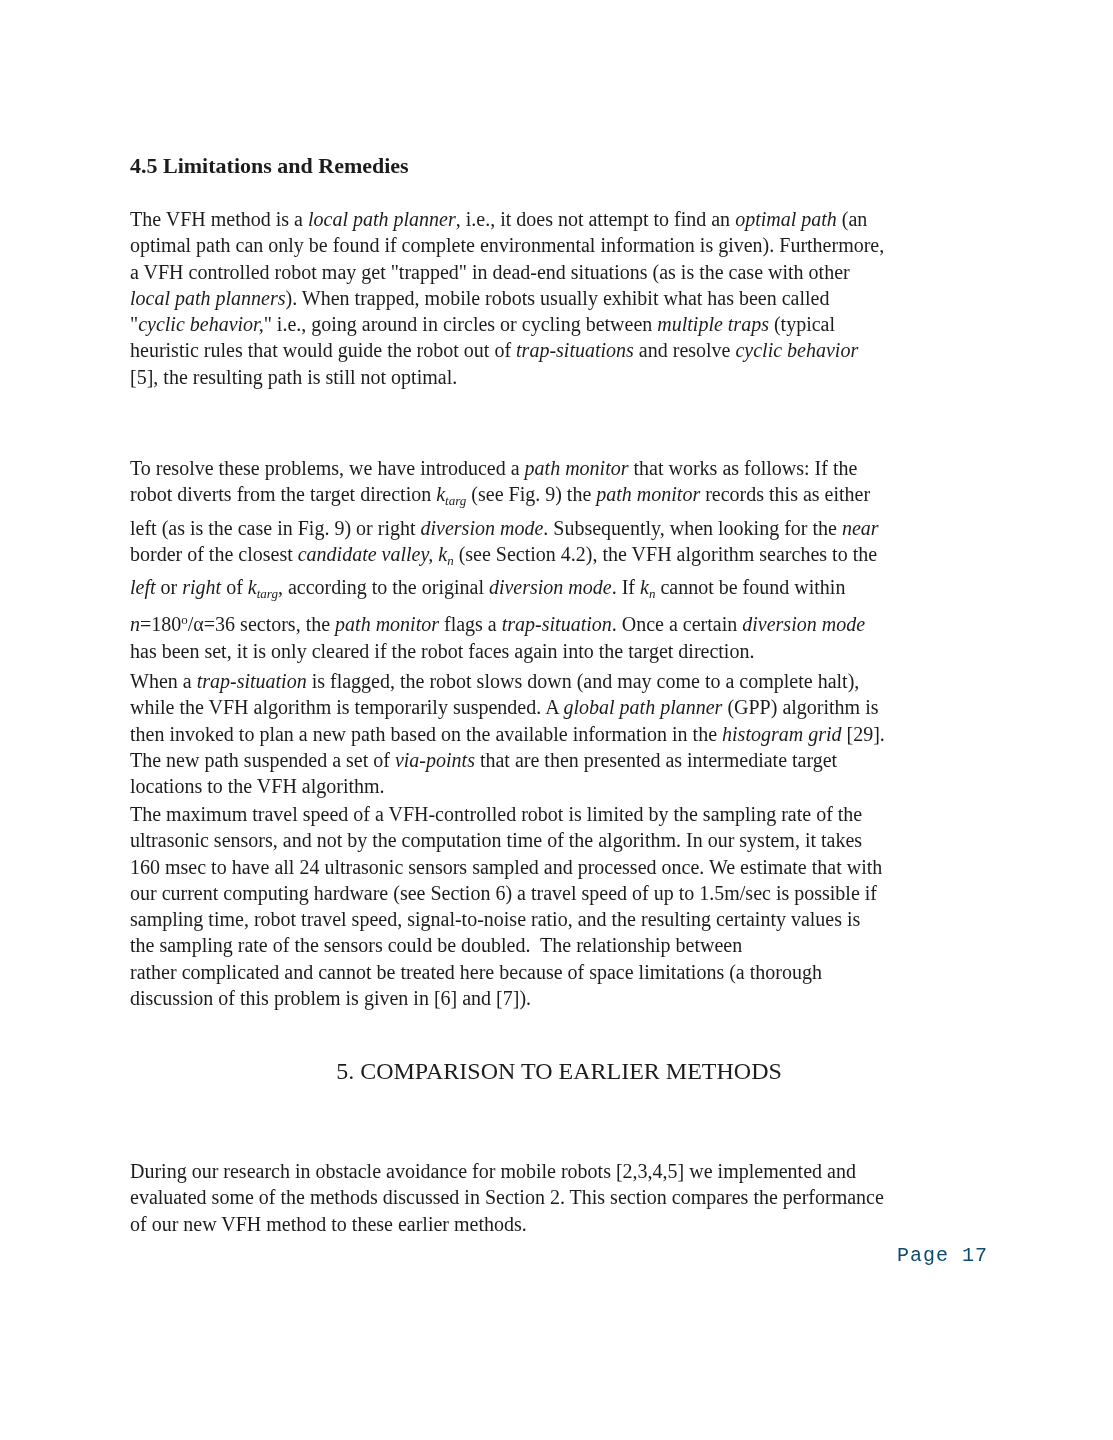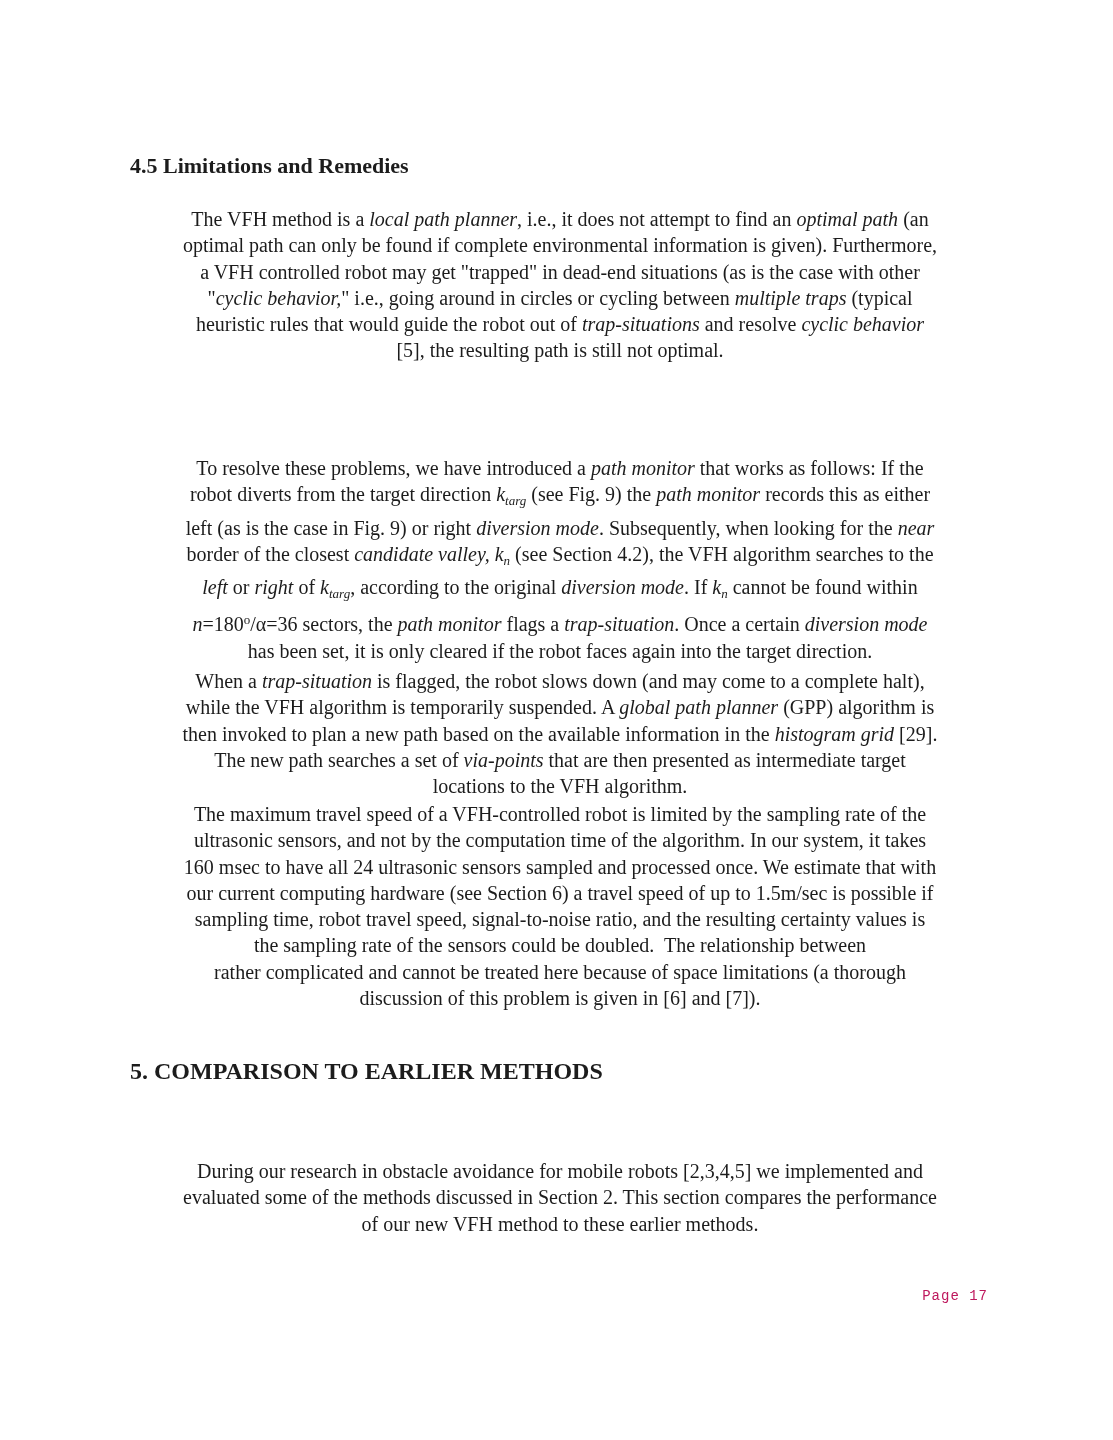--- a/index.html
+++ b/index.html
@@ -24,90 +24,90 @@
   .section-heading {
     top: 153px;
     font-size: 22px;
     font-weight: bold;
     line-height: 1.2;
     white-space: pre;
   }
   .chapter-heading {
     top: 1057px;
     width: 858px;
-    text-align: left;
+    text-align: center;
     font-size: 24px;
-    font-weight: bold;
+    font-weight: normal;
     line-height: 1.2;
     white-space: pre;
   }
   .para {
     font-size: 20px;
     line-height: 26.3px;
-    text-align: center;
   }
   .para .line {
     white-space: pre;
   }
   .it { font-style: italic; }
   .sb {
     font-size: 13px;
     vertical-align: -4px;
   }
   .sp {
     font-size: 13px;
     vertical-align: 7px;
   }
   #para-0 { top: 206px; }
   #para-1 { top: 455px; }
   #para-2 { top: 668px; }
   #para-3 { top: 801px; }
   #para-4 { top: 1118px; margin-top: 40px; }
   .footer {
-    top: 1288px;
+    top: 1244px;
     width: 858px;
     text-align: right;
     font-family: "Liberation Mono", "DejaVu Sans Mono", monospace;
-    font-size: 14px;
+    font-size: 20px;
     letter-spacing: 1px;
-    color: #be185d;
+    color: #0c4a6e;
     white-space: pre;
   }
 </style>
 </head>
 <body>
 
 <div class="page">
 
   <div class="content-block section-heading">4.5 Limitations and Remedies</div>
 
   <div class="content-block para" id="para-0">
       <div class="line"><span>The VFH method is a </span><span class="it">local path planner</span><span>, i.e., it does not attempt to find an </span><span class="it">optimal path</span><span> (an</span></div>
       <div class="line"><span>optimal path can only be found if complete environmental information is given). Furthermore,</span></div>
       <div class="line"><span>a VFH controlled robot may get "trapped" in dead-end situations (as is the case with other</span></div>
+      <div class="line"><span class="it">local path planners</span><span>). When trapped, mobile robots usually exhibit what has been called</span></div>
       <div class="line"><span>"</span><span class="it">cyclic behavior,</span><span>" i.e., going around in circles or cycling between </span><span class="it">multiple traps</span><span> (typical</span></div>
       <div class="line"><span>heuristic rules that would guide the robot out of </span><span class="it">trap-situations</span><span> and resolve </span><span class="it">cyclic behavior</span></div>
       <div class="line"><span>[5], the resulting path is still not optimal.</span></div>
     </div>
 
   <div class="content-block para" id="para-1">
       <div class="line"><span>To resolve these problems, we have introduced a </span><span class="it">path monitor</span><span> that works as follows: If the</span></div>
       <div class="line"><span>robot diverts from the target direction </span><span class="it">k</span><span class="it sb">targ</span><span> (see Fig. 9) the </span><span class="it">path monitor</span><span> records this as either</span></div>
       <div class="line"><span>left (as is the case in Fig. 9) or right </span><span class="it">diversion mode</span><span>. Subsequently, when looking for the </span><span class="it">near</span></div>
       <div class="line"><span>border of the closest </span><span class="it">candidate valley,</span><span> </span><span class="it">k</span><span class="it sb">n</span><span> (see Section 4.2), the VFH algorithm searches to the</span></div>
       <div class="line"><span class="it">left</span><span> or </span><span class="it">right</span><span> of </span><span class="it">k</span><span class="it sb">targ</span><span>, according to the original </span><span class="it">diversion mode</span><span>. If </span><span class="it">k</span><span class="it sb">n</span><span> cannot be found within</span></div>
       <div class="line"><span class="it">n</span><span>=180</span><span class="sp">o</span><span>/α=36 sectors, the </span><span class="it">path monitor</span><span> flags a </span><span class="it">trap-situation</span><span>. Once a certain </span><span class="it">diversion mode</span></div>
       <div class="line"><span>has been set, it is only cleared if the robot faces again into the target direction.</span></div>
     </div>
 
   <div class="content-block para" id="para-2">
       <div class="line"><span>When a </span><span class="it">trap-situation</span><span> is flagged, the robot slows down (and may come to a complete halt),</span></div>
       <div class="line"><span>while the VFH algorithm is temporarily suspended. A </span><span class="it">global path planner</span><span> (GPP) algorithm is</span></div>
       <div class="line"><span>then invoked to plan a new path based on the available information in the </span><span class="it">histogram grid</span><span> [29].</span></div>
-      <div class="line"><span>The new path searches a set of </span><span class="it">via-points</span><span> that are then presented as intermediate target</span></div>
+      <div class="line"><span>The new path suspended a set of </span><span class="it">via-points</span><span> that are then presented as intermediate target</span></div>
       <div class="line"><span>locations to the VFH algorithm.</span></div>
     </div>
 
   <div class="content-block para" id="para-3">
       <div class="line"><span>The maximum travel speed of a VFH-controlled robot is limited by the sampling rate of the</span></div>
       <div class="line"><span>ultrasonic sensors, and not by the computation time of the algorithm. In our system, it takes</span></div>
       <div class="line"><span>160 msec to have all 24 ultrasonic sensors sampled and processed once. We estimate that with</span></div>
       <div class="line"><span>our current computing hardware (see Section 6) a travel speed of up to 1.5m/sec is possible if</span></div>
       <div class="line"><span>sampling time, robot travel speed, signal-to-noise ratio, and the resulting certainty values is</span></div>
       <div class="line"><span>the sampling rate of the sensors could be doubled.  The relationship between</span></div>

